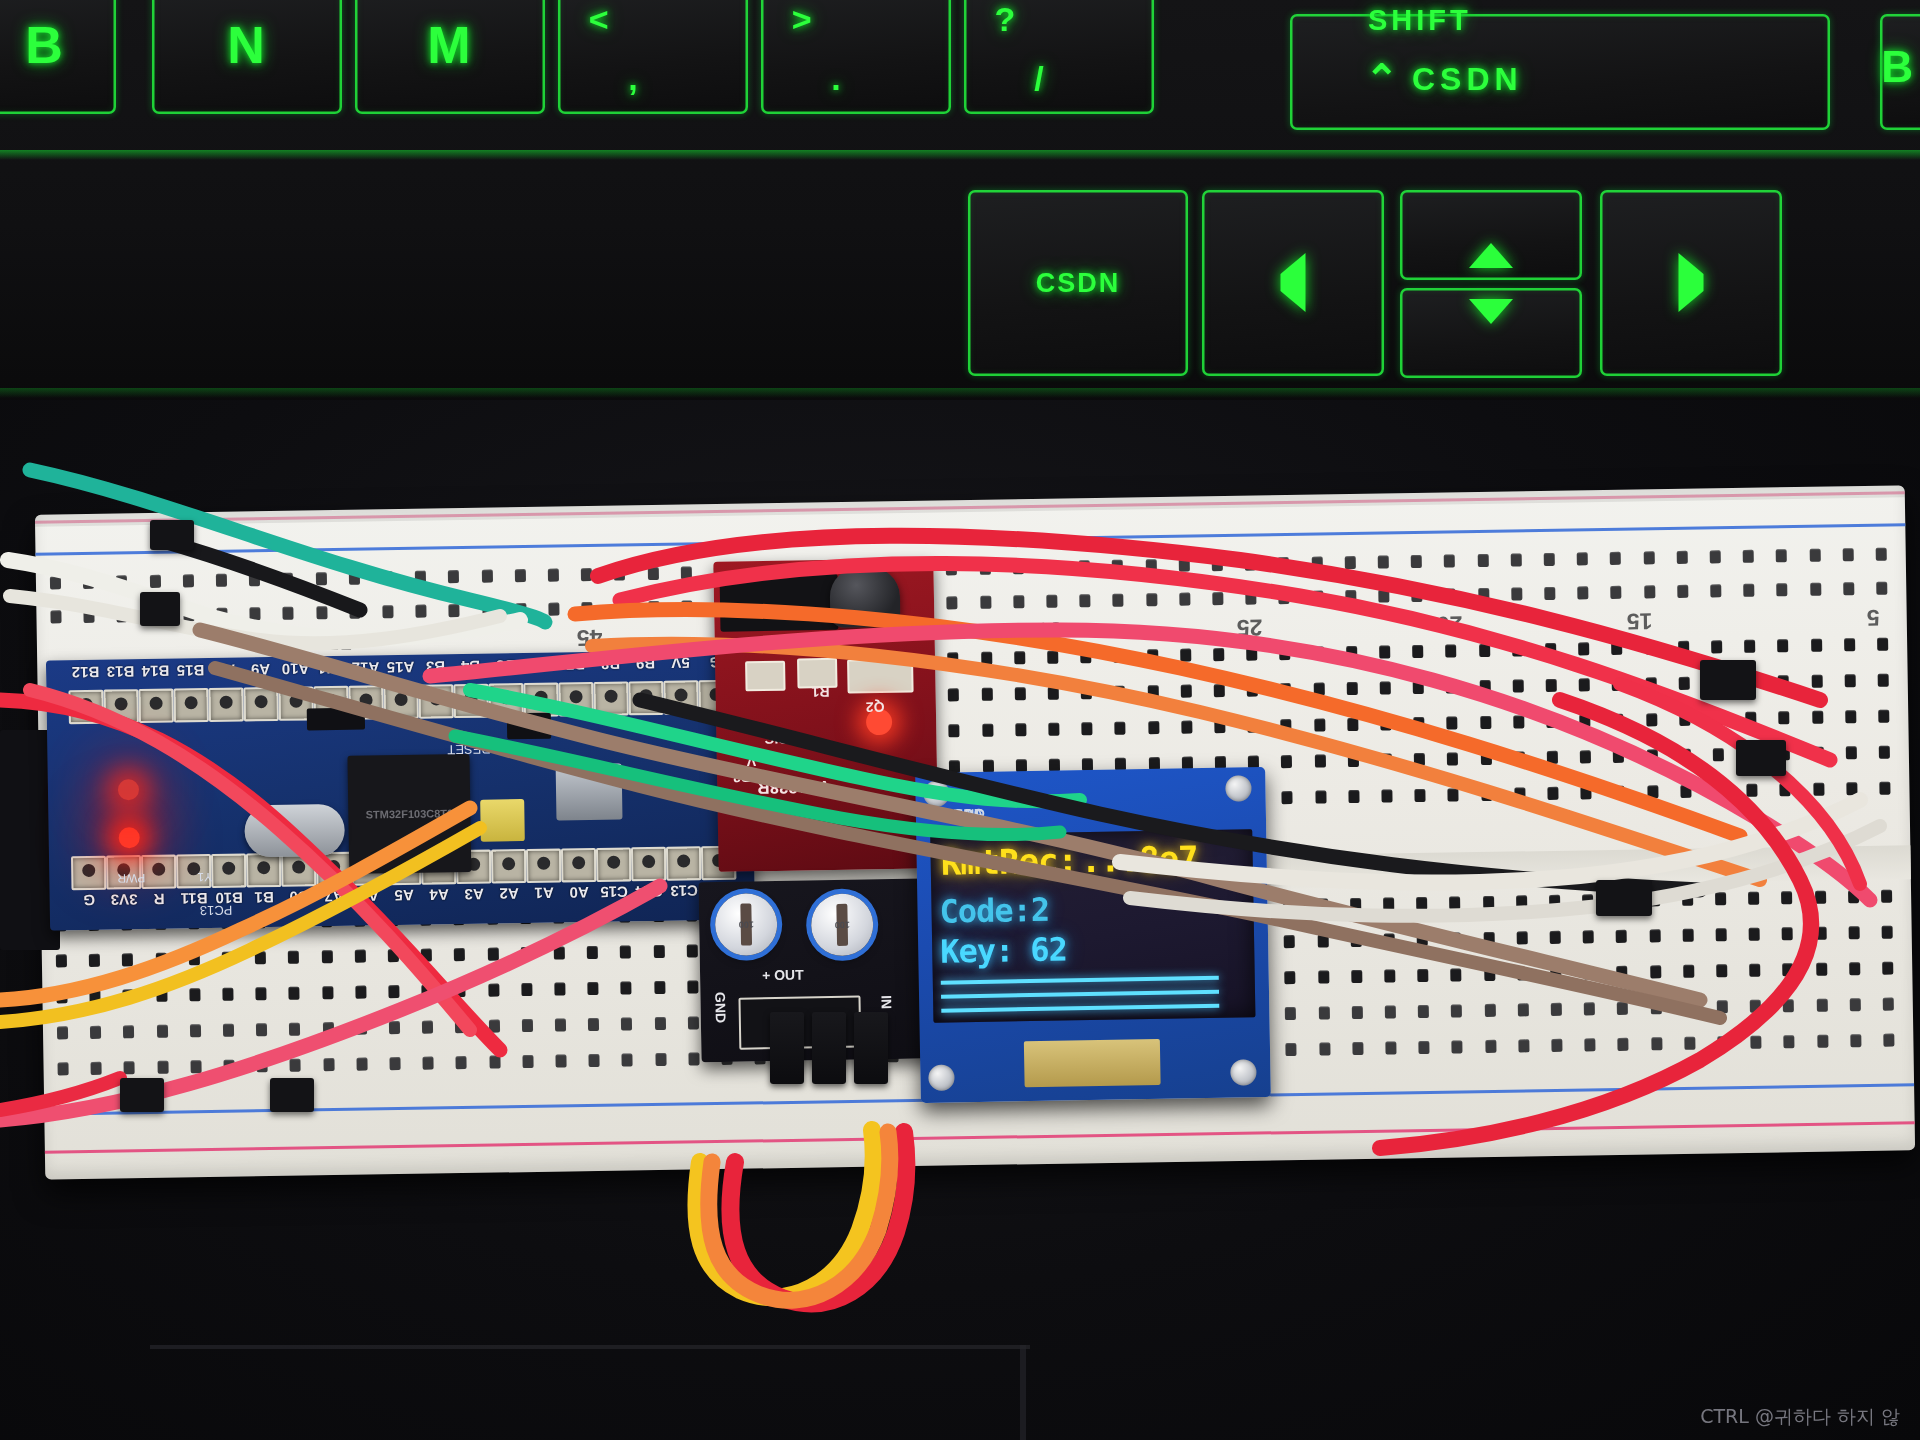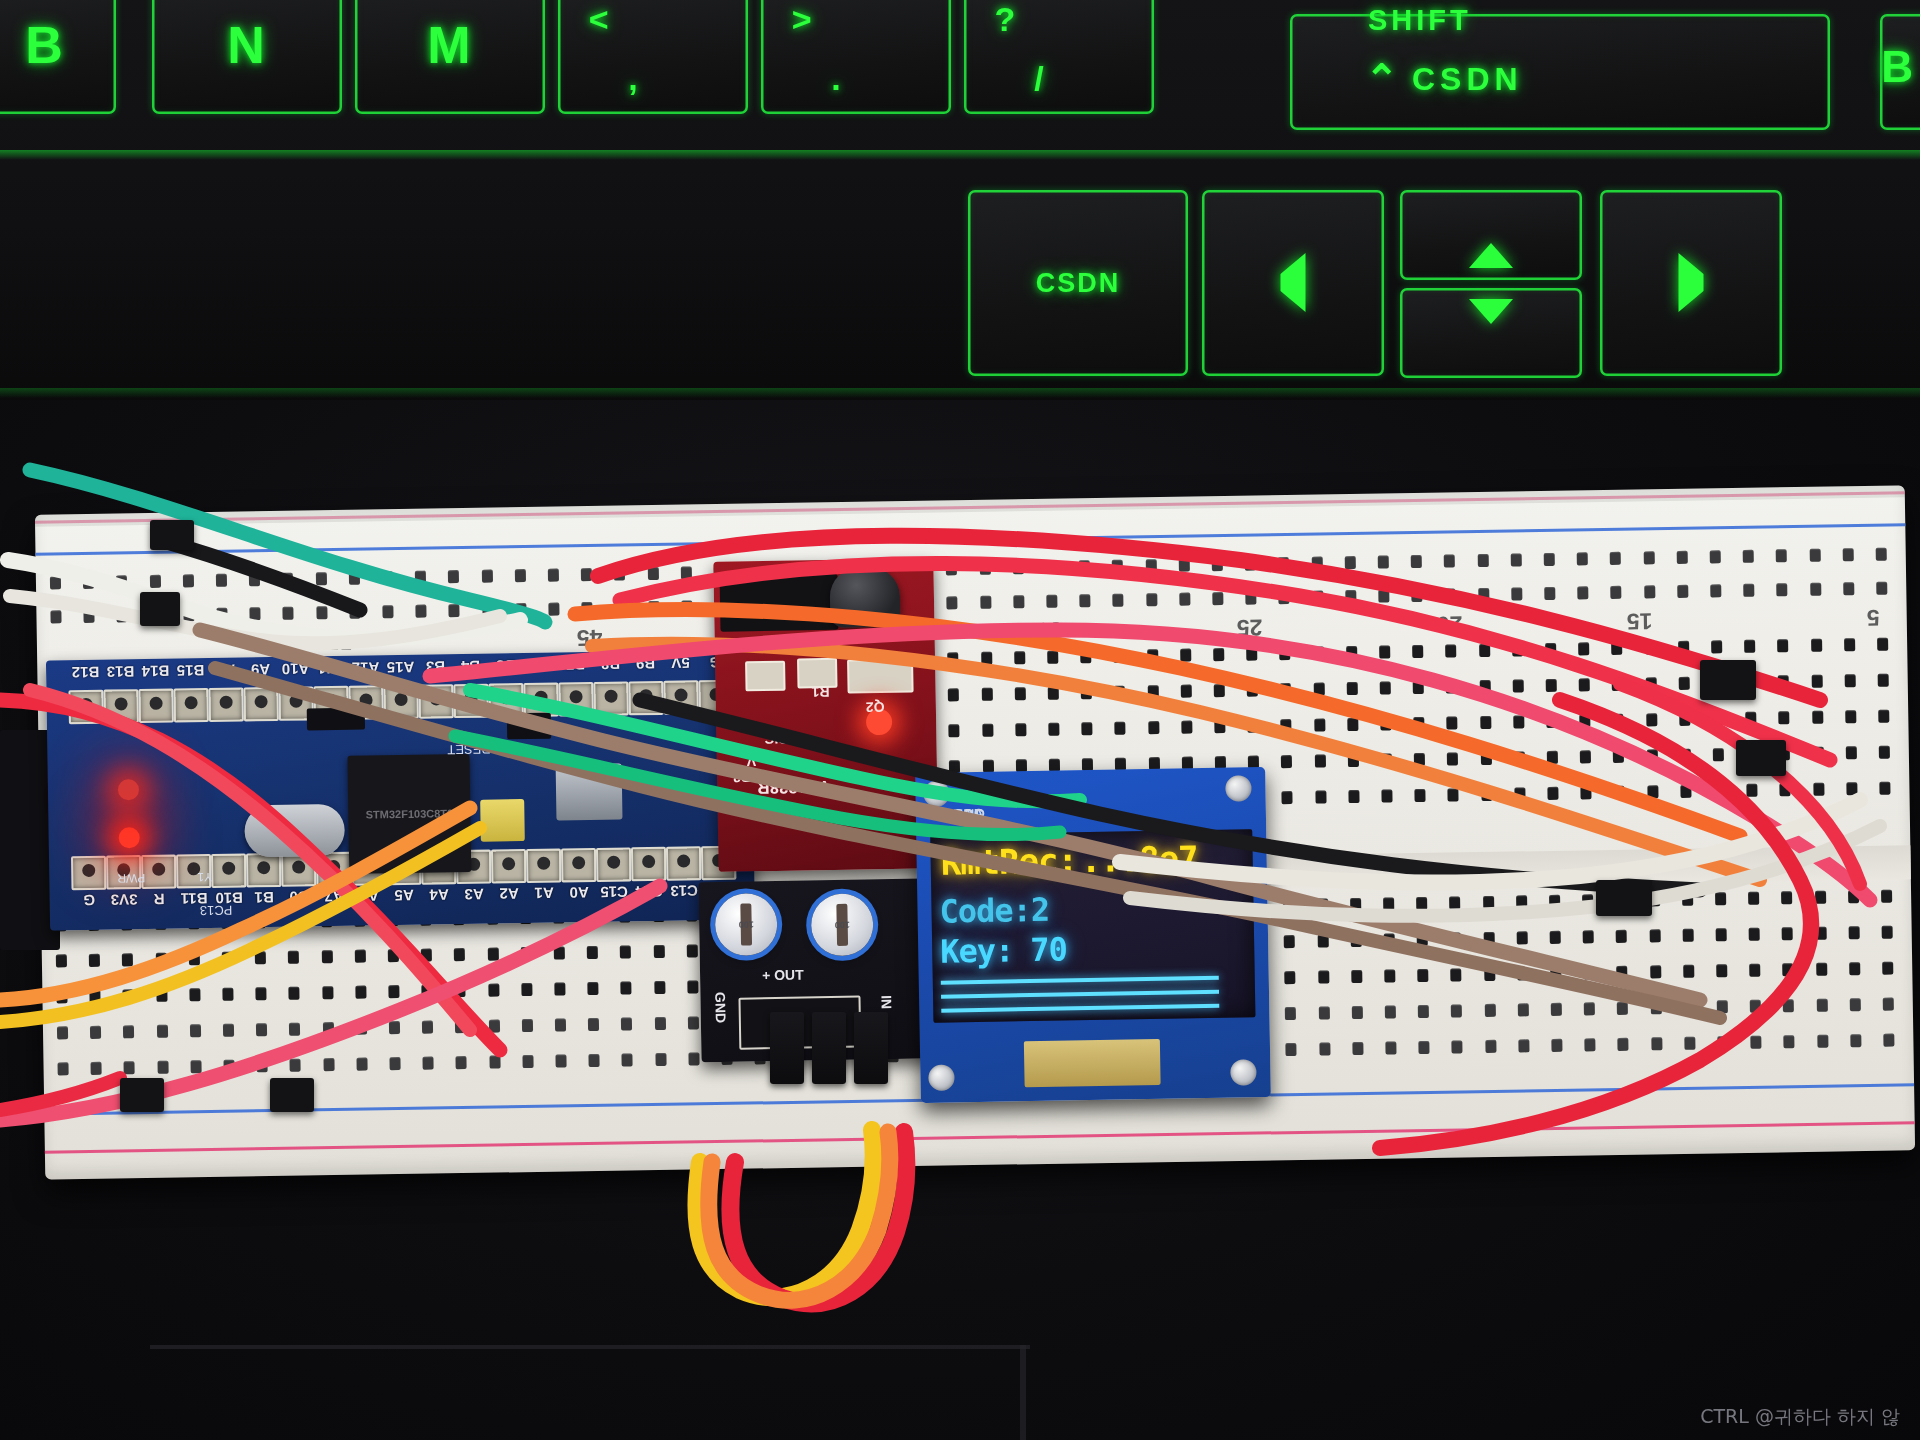--- a/index.html
+++ b/index.html
@@ -1120,21 +1120,21 @@
         <span class="oled-pin">VCC</span>
         <span class="oled-pin">SCL</span>
         <span class="oled-pin">SDA</span>
       </div>
 
     <div class="oledscr">
       <span class="ol-y" style="left:10px;top:8px;">RmtRec:</span>
       <span class="ol-y" style="left:150px;top:8px;">...8e7</span>
       <span class="ol-c" style="left:8px;top:58px;opacity:.9;">Code:2</span>
       <span class="ol-c" style="left:8px;top:98px;">Key:</span>
-      <span class="ol-c" style="left:98px;top:98px;">70</span>
+      <span class="ol-c" style="left:98px;top:98px;">62</span>
       <div id="oled-bars">
           <div class="ol-bar" style="left: 8px; top: 146px; width: 278px;"></div>
           <div class="ol-bar" style="left: 8px; top: 160px; width: 278px;"></div>
           <div class="ol-bar" style="left: 8px; top: 174px; width: 278px;"></div>
         </div>
     </div>
 
     <div class="oledtab"></div>
   </div>
 

